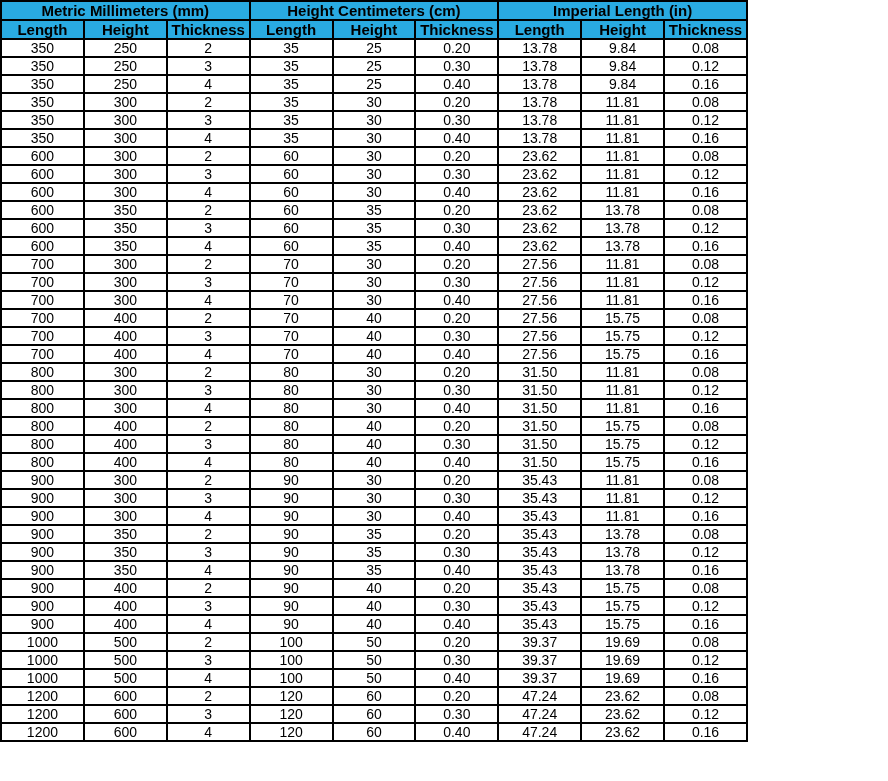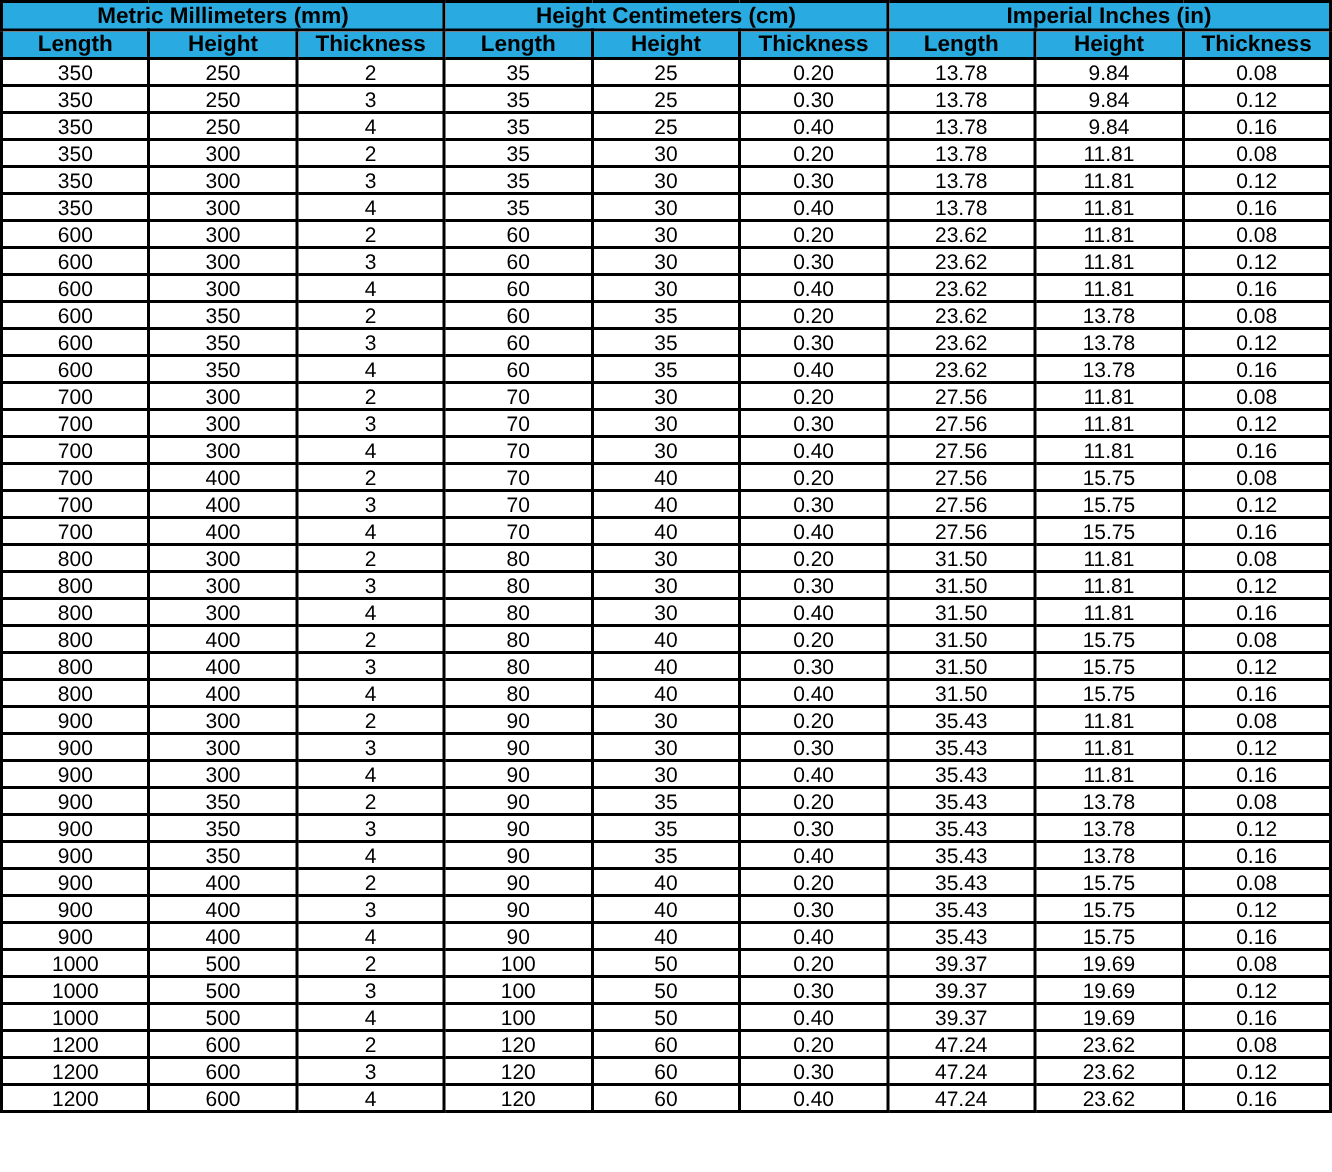--- a/index.html
+++ b/index.html
@@ -8,21 +8,21 @@
     background: #ffffff;
     font-family: "Liberation Sans", sans-serif;
   }
   :root {
     --header-bg: #29ABE2;
     --border-color: #000000;
     --text-color: #000000;
   }
   table.size-table {
     border-collapse: collapse;
-    width: 888px;
+    width: 748px;
     table-layout: fixed;
   }
   table.size-table th,
   table.size-table td {
     border: 2px solid var(--border-color);
     text-align: center;
     vertical-align: middle;
     padding: 0;
     color: var(--text-color);
     overflow: hidden;
@@ -58,21 +58,21 @@
       <col style="width:11.111%">
       <col style="width:11.111%">
     <col style="width:11.111%">
       <col style="width:11.111%">
       <col style="width:11.112%">
   </colgroup>
   <thead>
     <tr>
       <th class="section-title" colspan="3">Metric Millimeters (mm)</th>
       <th class="section-title" colspan="3">Height Centimeters (cm)</th>
-      <th class="section-title" colspan="3">Imperial Inches (in)</th>
+      <th class="section-title" colspan="3">Imperial Length (in)</th>
     </tr>
     <tr>
       <th class="sub-header">Length</th>
       <th class="sub-header">Height</th>
       <th class="sub-header">Thickness</th>
       <th class="sub-header">Length</th>
       <th class="sub-header">Height</th>
       <th class="sub-header">Thickness</th>
       <th class="sub-header">Length</th>
       <th class="sub-header">Height</th>

